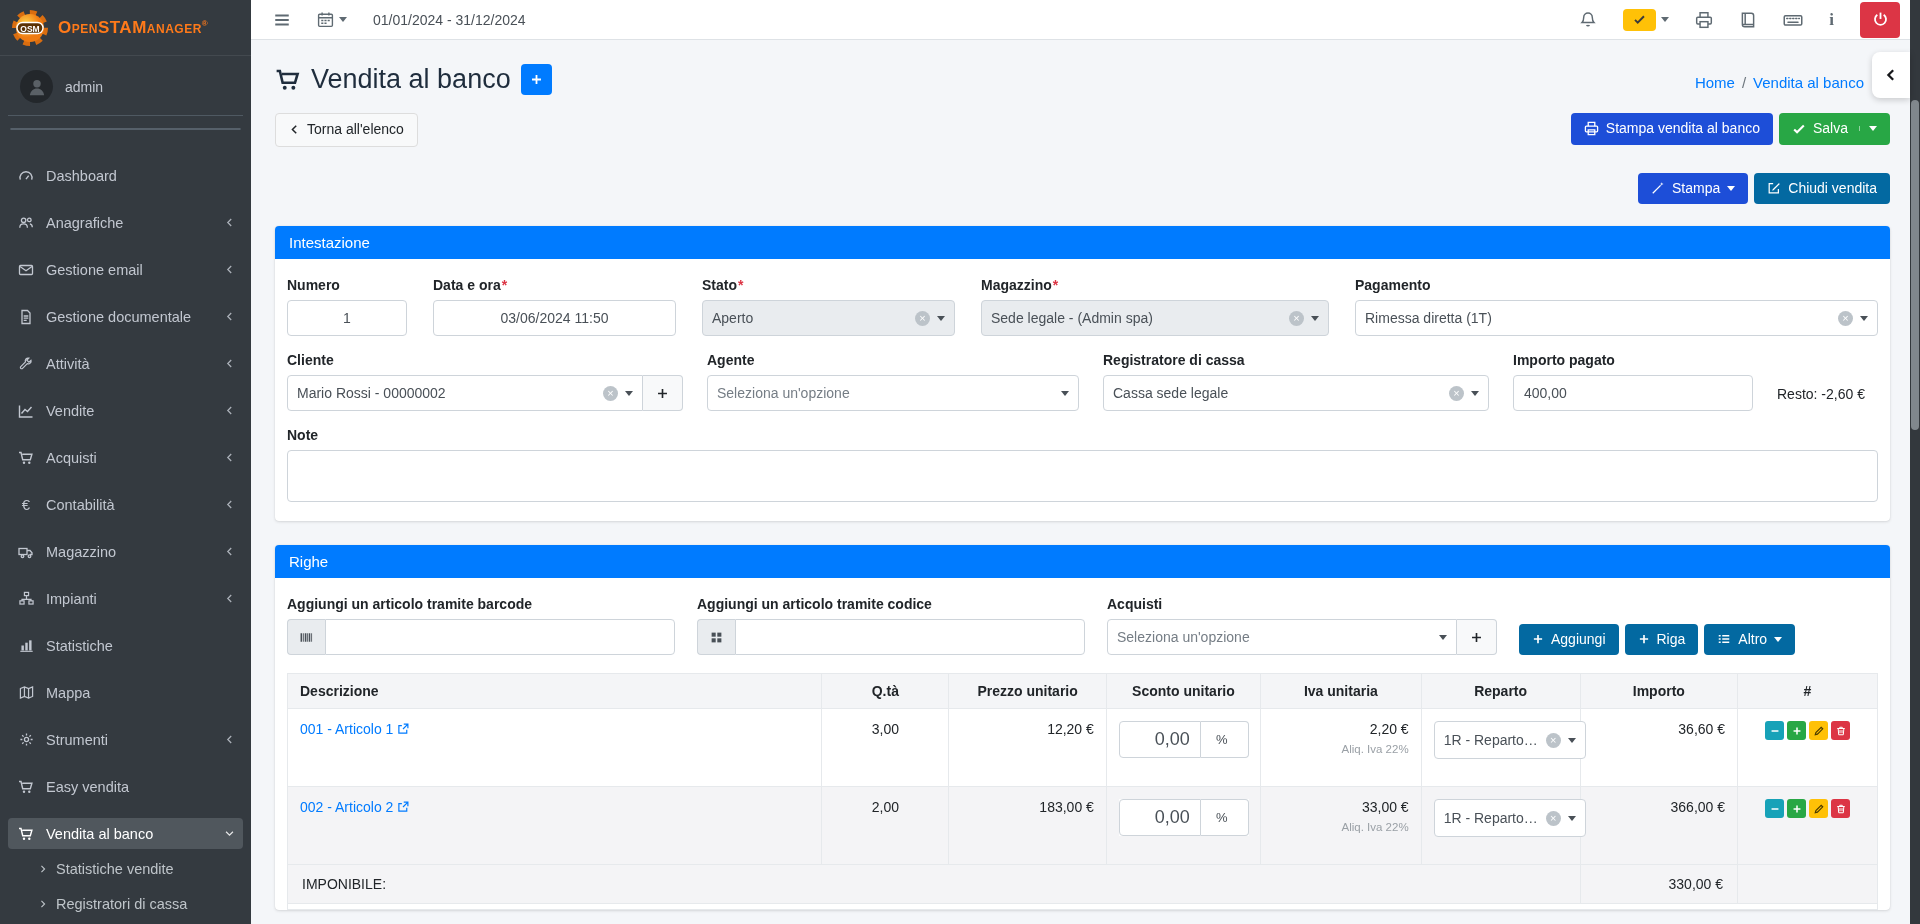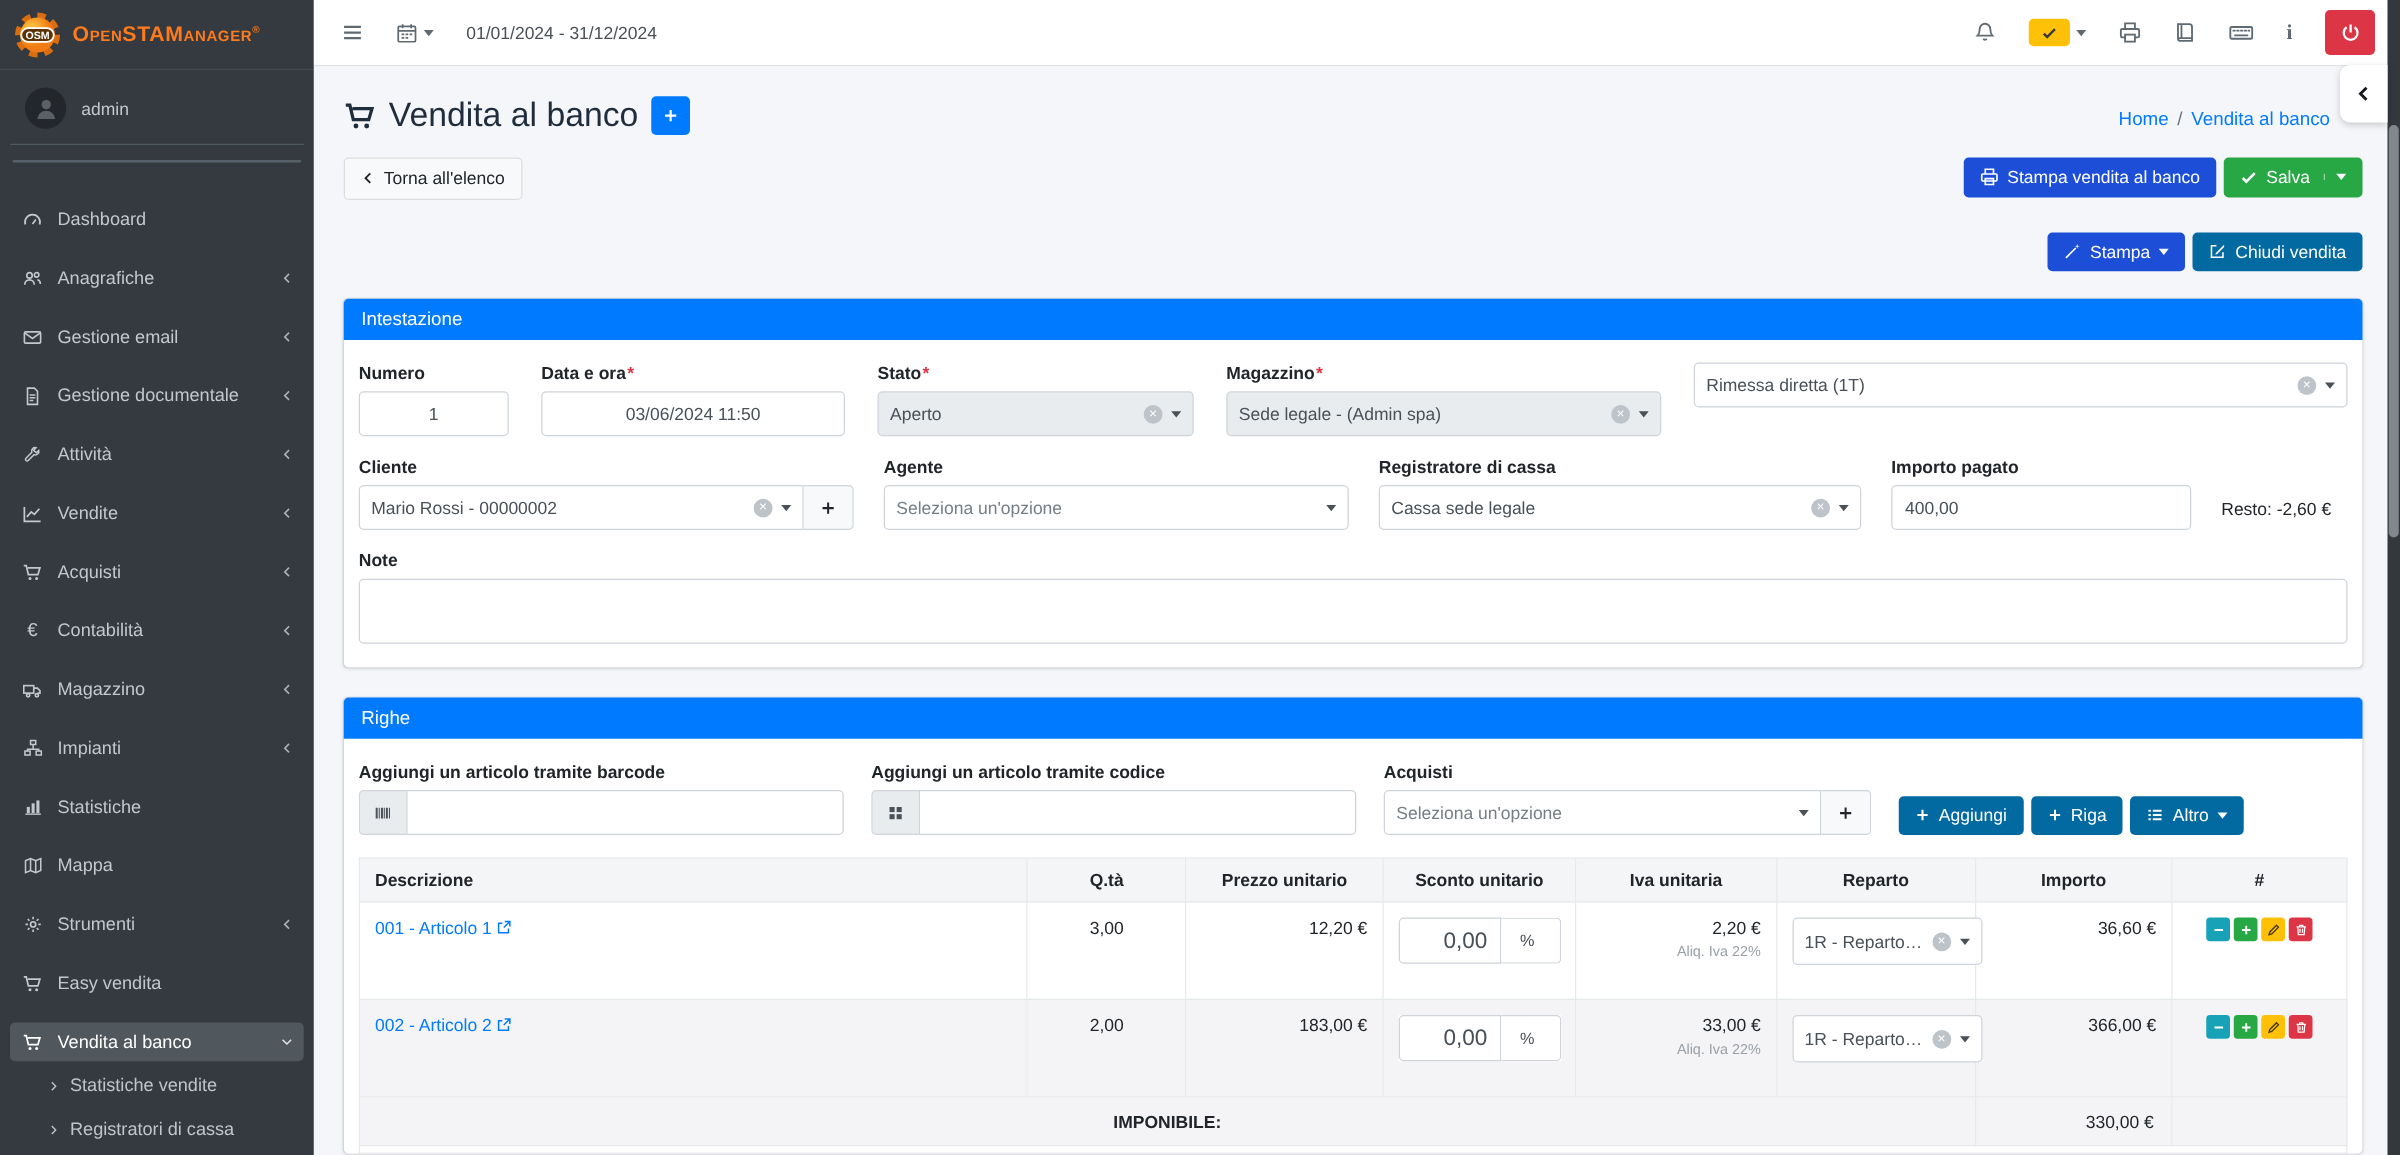--- a/index.html
+++ b/index.html
@@ -27,21 +27,21 @@
   .nav-item { display:flex; align-items:center; gap:10px; height:31px; margin-bottom:4px; padding:0 8px; border-radius:4px; color:#c2c7d0; font-size:14.5px; cursor:pointer;margin-top:16px; }
   .nav-item .nico { width:20px; display:flex; justify-content:center; flex:none; }
   .nav-item .nlabel { flex:1; white-space:nowrap; overflow:hidden; }
   .nav-item .nchev { flex:none; opacity:.85; display:flex; }
   .nav-item.active { background:#50575d; color:#fff; }
   .nav-sub { display:flex; align-items:center; gap:8px; height:31px; margin:0 8px 4px 8px; padding:0 8px 0 22px; color:#bfc5ca; font-size:14.5px; cursor:pointer; }
   .euro-ic { font-size:15px; line-height:1; }
 
   
   .main { flex:1; position:relative; height:100%; overflow:hidden; }
-  .topbar { height:53px; background:#fff; border-bottom:1px solid #dee2e6; display:flex; align-items:center; padding:0 20px 0 22px; }
+  .topbar { height:40px; background:#fff; border-bottom:1px solid #dee2e6; display:flex; align-items:center; padding:0 20px 0 22px; }
   .tb-left { display:flex; align-items:center; gap:26px; color:#5f6a72; }
   .tb-date { color:#495057; font-size:14px; }
   .tb-right { margin-left:auto; display:flex; align-items:center; gap:26px; color:#5f6a72; }
   .tb-ic { display:flex; align-items:center; cursor:pointer; background:none; border:none; color:#5f6a72; padding:0; }
   .chk-dd { display:flex; align-items:center; gap:5px; cursor:pointer; }
   .chk-btn { width:33px; height:22px; background:#ffc107; border-radius:4px; display:flex; align-items:center; justify-content:center; color:#3a3a3a; }
   .caret { width:0; height:0; border-left:4px solid transparent; border-right:4px solid transparent; border-top:5px solid #5f6a72; display:inline-block; }
   .power-btn { width:40px; height:36px; background:#dc3545; border:none; border-radius:4px; color:#fff; display:flex; align-items:center; justify-content:center; cursor:pointer; }
   .info-i { font-weight:bold; font-size:17px; font-family:"Liberation Serif", serif; }
 
@@ -114,21 +114,21 @@
   .iva-note { color:#9aa0a6; font-size:11.5px; margin-top:6px; }
   .sconto-group { display:inline-flex; height:37px; }
   .sconto-group input { width:82px; border:1px solid #ced4da; border-radius:4px 0 0 4px; text-align:right; padding:0 10px; font-size:18px; font-family:inherit; color:#495057; outline:none; }
   .sconto-group .pct { width:48px; background:#fff; border:1px solid #ced4da; border-left:none; border-radius:0 4px 4px 0; display:inline-flex; align-items:center; justify-content:center; gap:5px; color:#495057; font-size:13px; cursor:pointer; }
   .sel.rep { width:152px; display:inline-flex; margin:0 auto; height:38px; }
   .abtns { display:inline-flex; gap:3px; }
   .abtn { width:19px; height:19px; border:none; border-radius:3px; display:inline-flex; align-items:center; justify-content:center; color:#fff; cursor:pointer; padding:0; }
   .abtn.minus { background:#17a2b8; } .abtn.plus { background:#28a745; }
   .abtn.edit { background:#ffc107; color:#4a3b00; } .abtn.del { background:#dc3545; }
   tr.totrow td { background:#f4f4f6; vertical-align:middle; padding:11px 14px; font-size:14px; }
-  tr.totrow .tlab { font-weight:bold; text-align:center; }
+  tr.totrow .tlab { font-weight:normal; text-align:left; }
   tr.sliver td { height:6px; padding:0; background:#fff; }
 
   svg.ic { display:block; }
 </style>
 </head>
 <body>
 
 <div class="app">
 
   <aside class="sidebar">
@@ -583,20 +583,21 @@
             </div>
             <div>
               <label class="flabel"><span>Magazzino</span><span class="req">*</span></label>
               <div class="sel disabled">
                 <span class="sel-val">Sede legale - (Admin spa)</span>
                 <span class="clr"></span>
                 <span class="scar"></span>
               </div>
             </div>
             <div>
+              <label class="flabel"><span>Pagamento</span></label>
               <div class="sel">
                 <span class="sel-val">Rimessa diretta (1T)</span>
                 <span class="clr"></span>
                 <span class="scar"></span>
               </div>
             </div>
           </div>
 
           <div class="grid-r2">
             <div>

